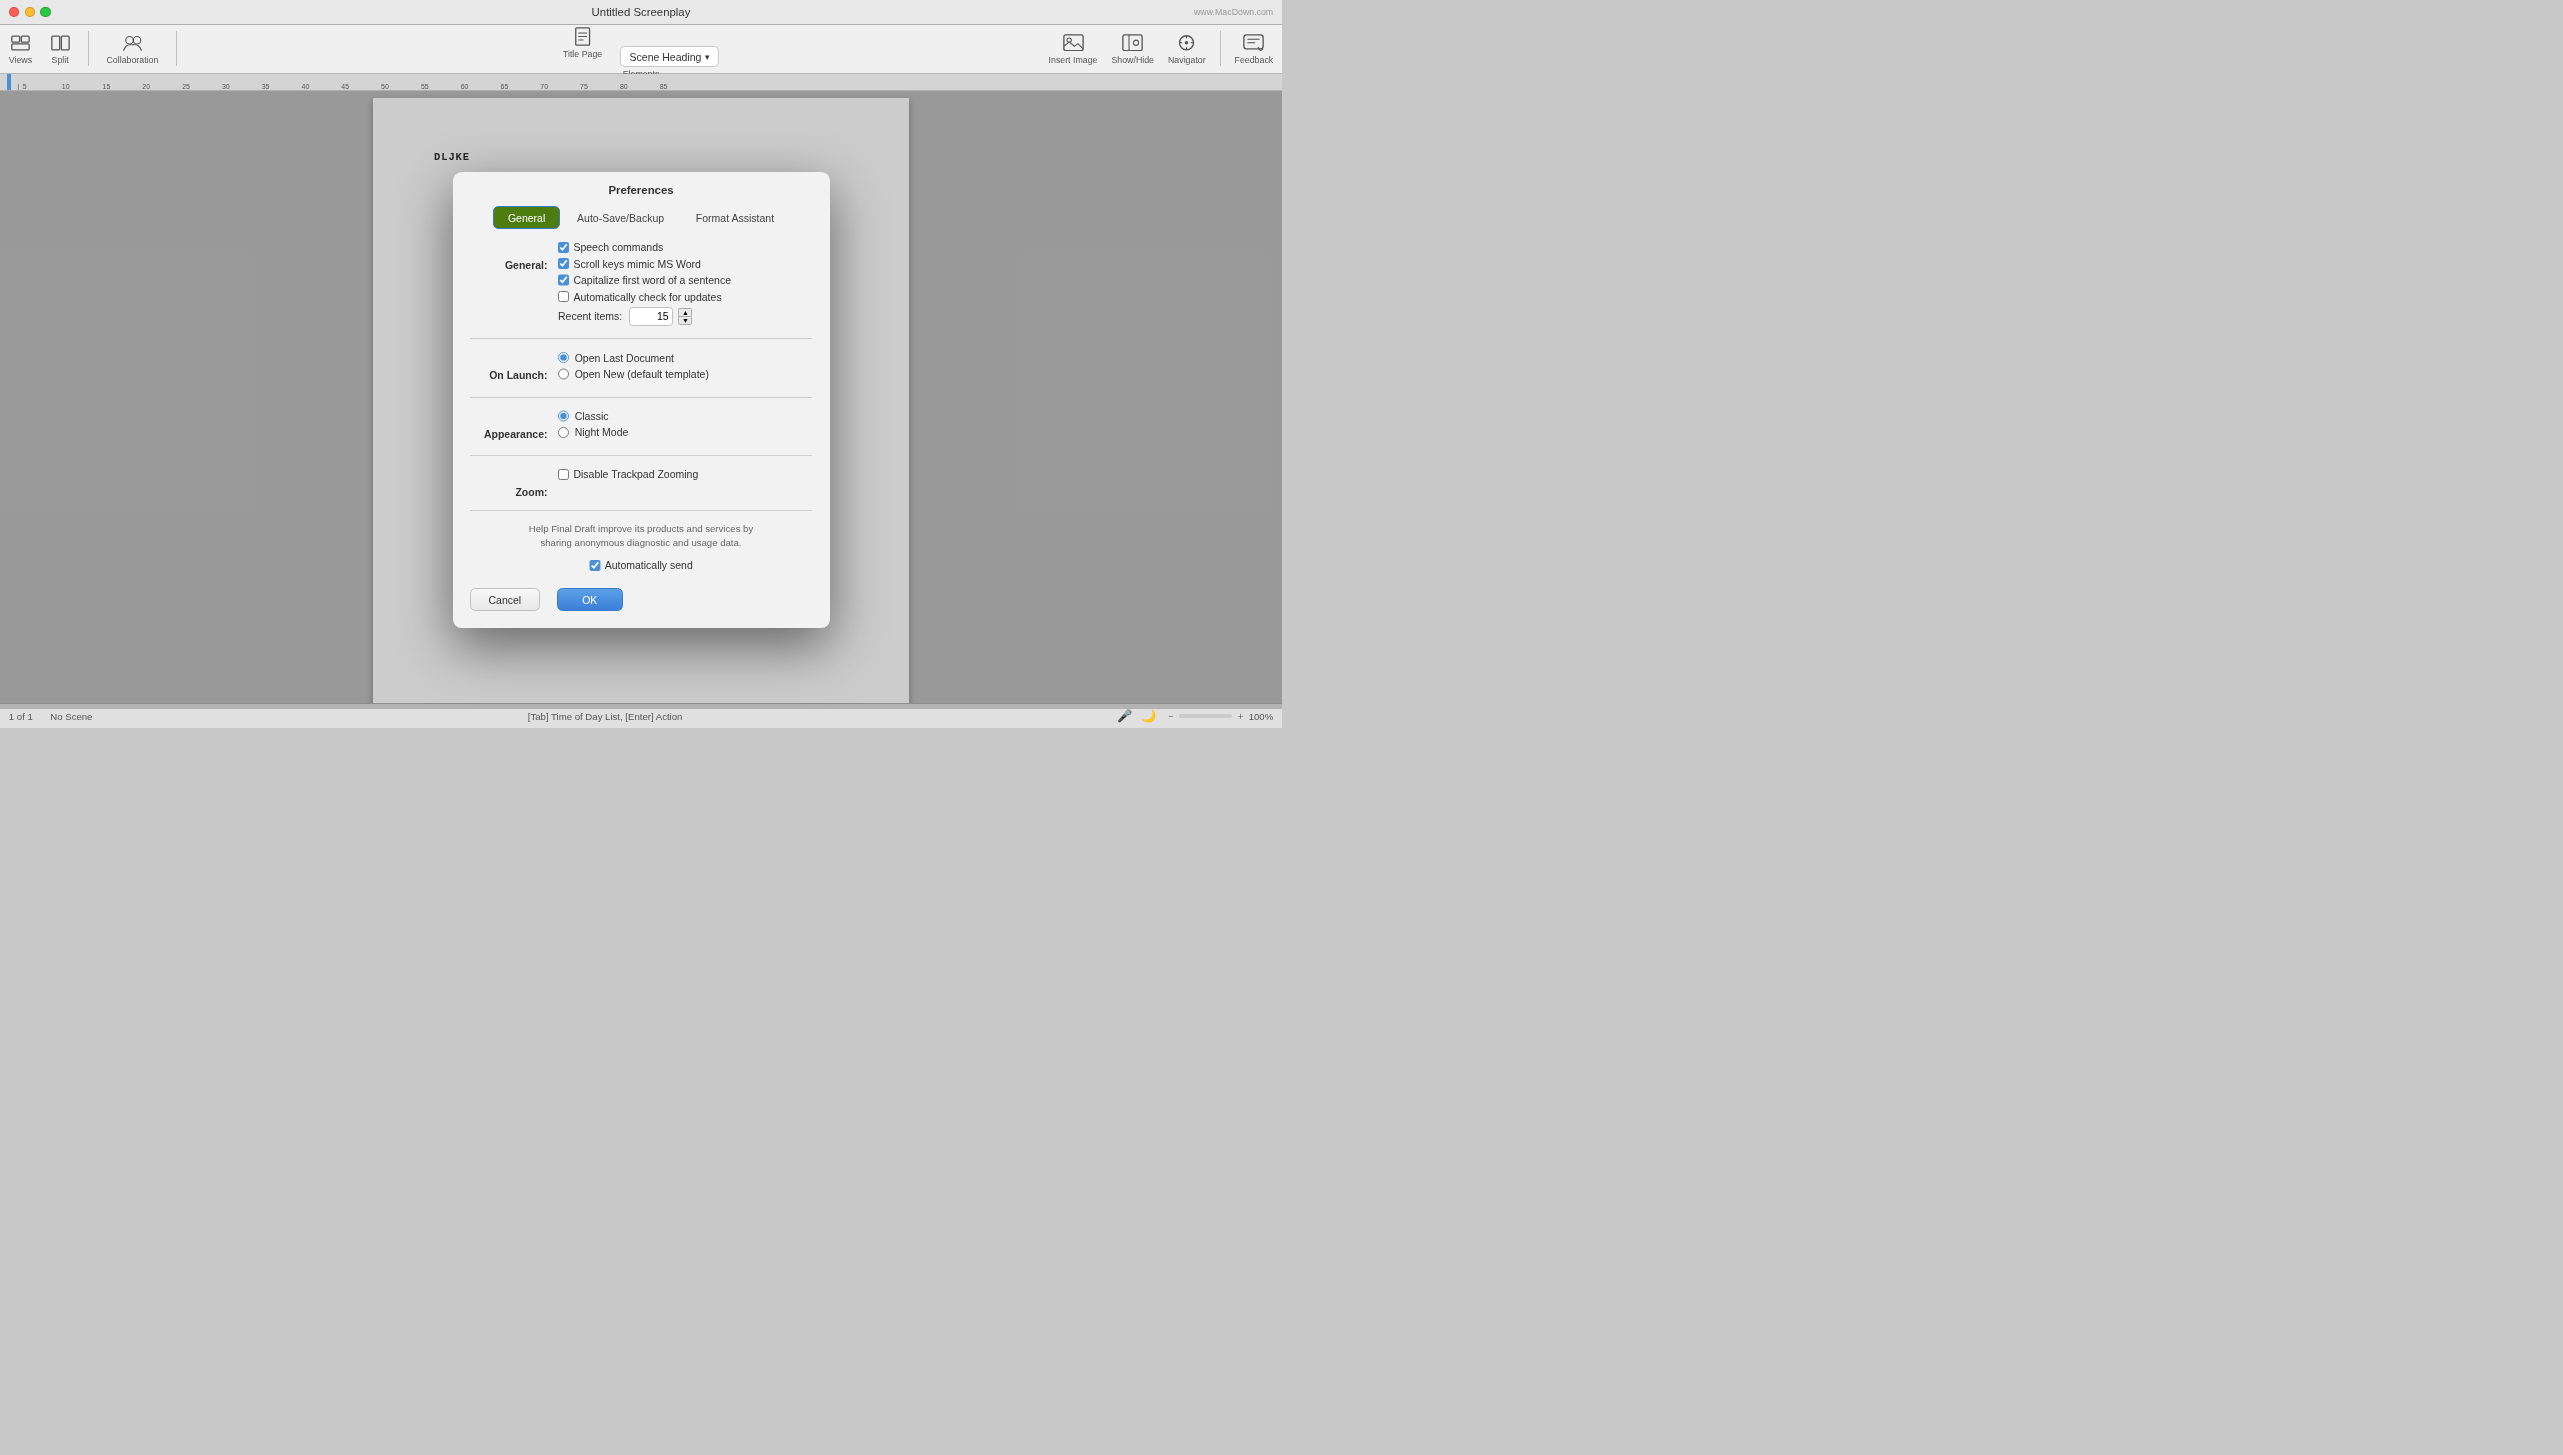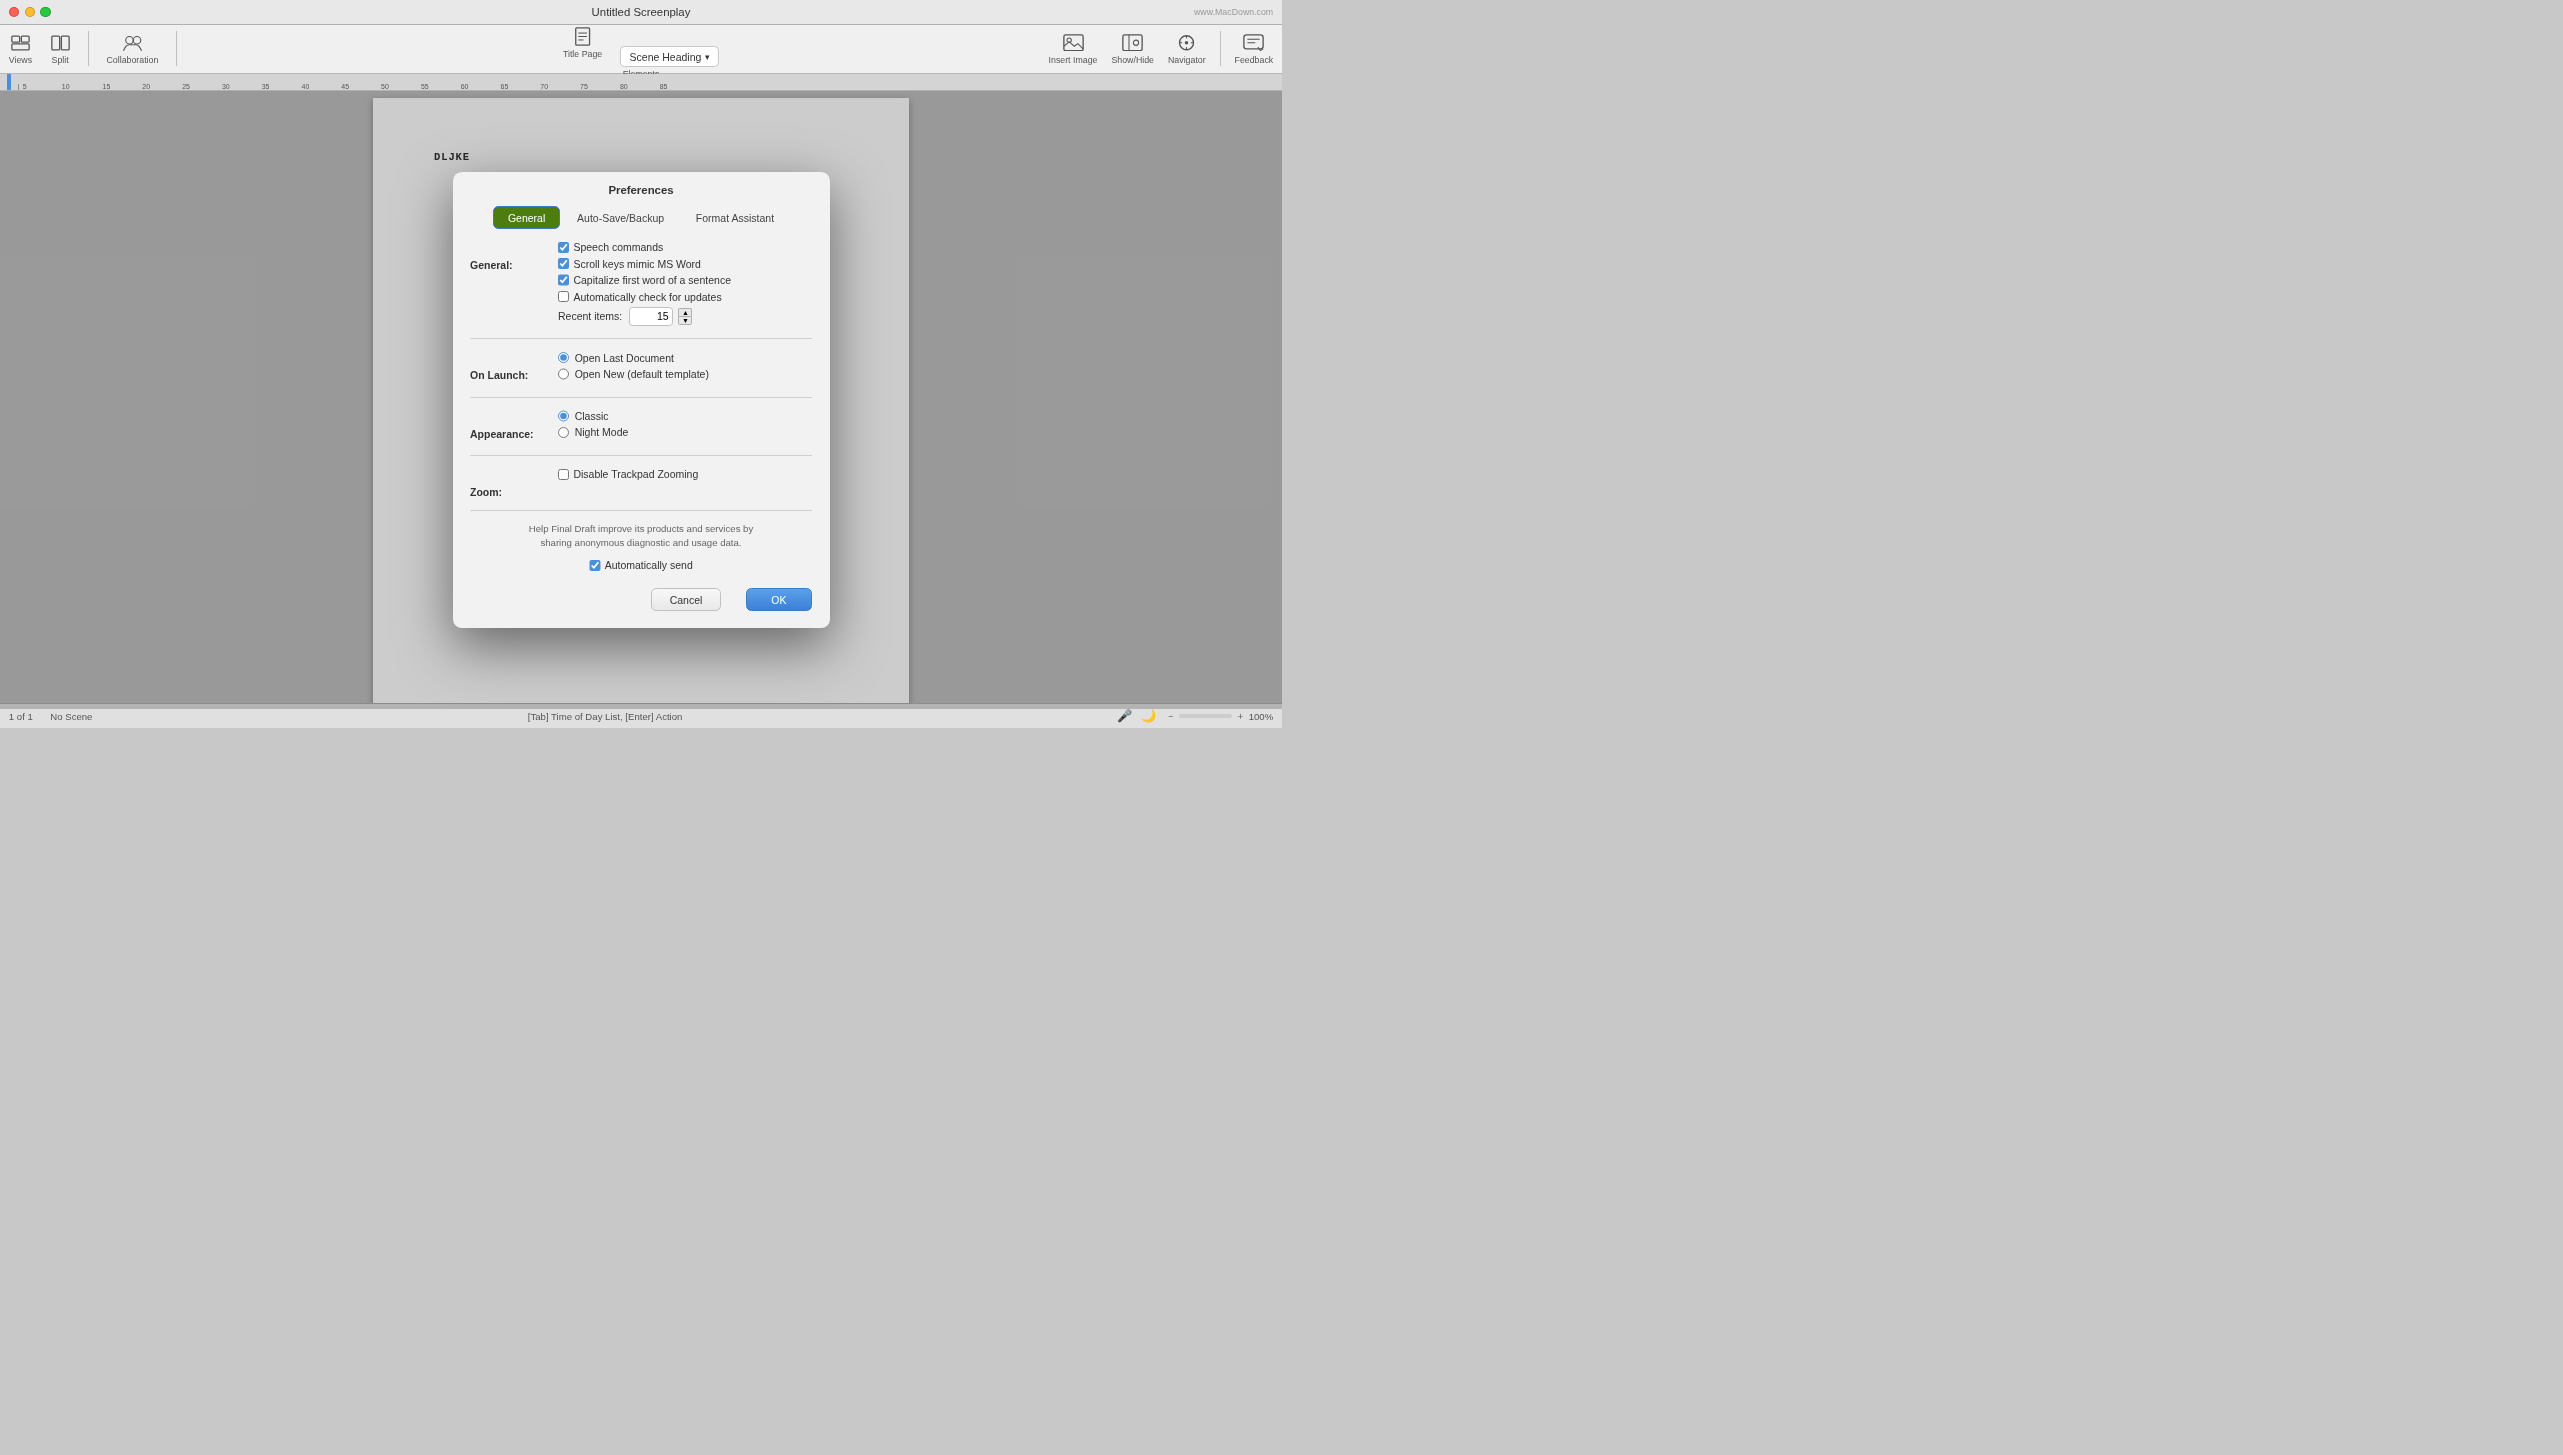--- a/index.html
+++ b/index.html
@@ -240,20 +240,21 @@
     }
     .prefs-section:last-child {
       border-bottom: none;
     }
     .prefs-section-label {
       font-size: 10.5px;
       font-weight: 600;
       color: #333;
       min-width: 88px;
       padding-top: 1.8px;
+      text-align: right;
       padding-right: 10.5px;
       margin-top: 16px;
     }
     .prefs-section-content {
       flex: 1;
     }
 
     
     .checkbox-row {
       display: flex;
@@ -343,22 +344,21 @@
       font-size: 9.6px;
       color: #666;
       text-align: center;
       line-height: 1.5;
       margin-bottom: 8.8px;
     }
 
     
     .prefs-buttons {
       display: flex;
-      justify-content: flex-end;
-      gap: 25px;
+      gap: 17px;
       padding: 8.8px 17.5px 0 17.5px;
     }
     .btn-cancel {
       padding: 4.4px 17.5px;
       border-radius: 5.3px;
       border: 0.9px solid #c0c0c0;
       background: linear-gradient(to bottom, #f8f8f8, #e8e8e8);
       font-size: 10.5px;
       cursor: pointer;
       color: #333;

